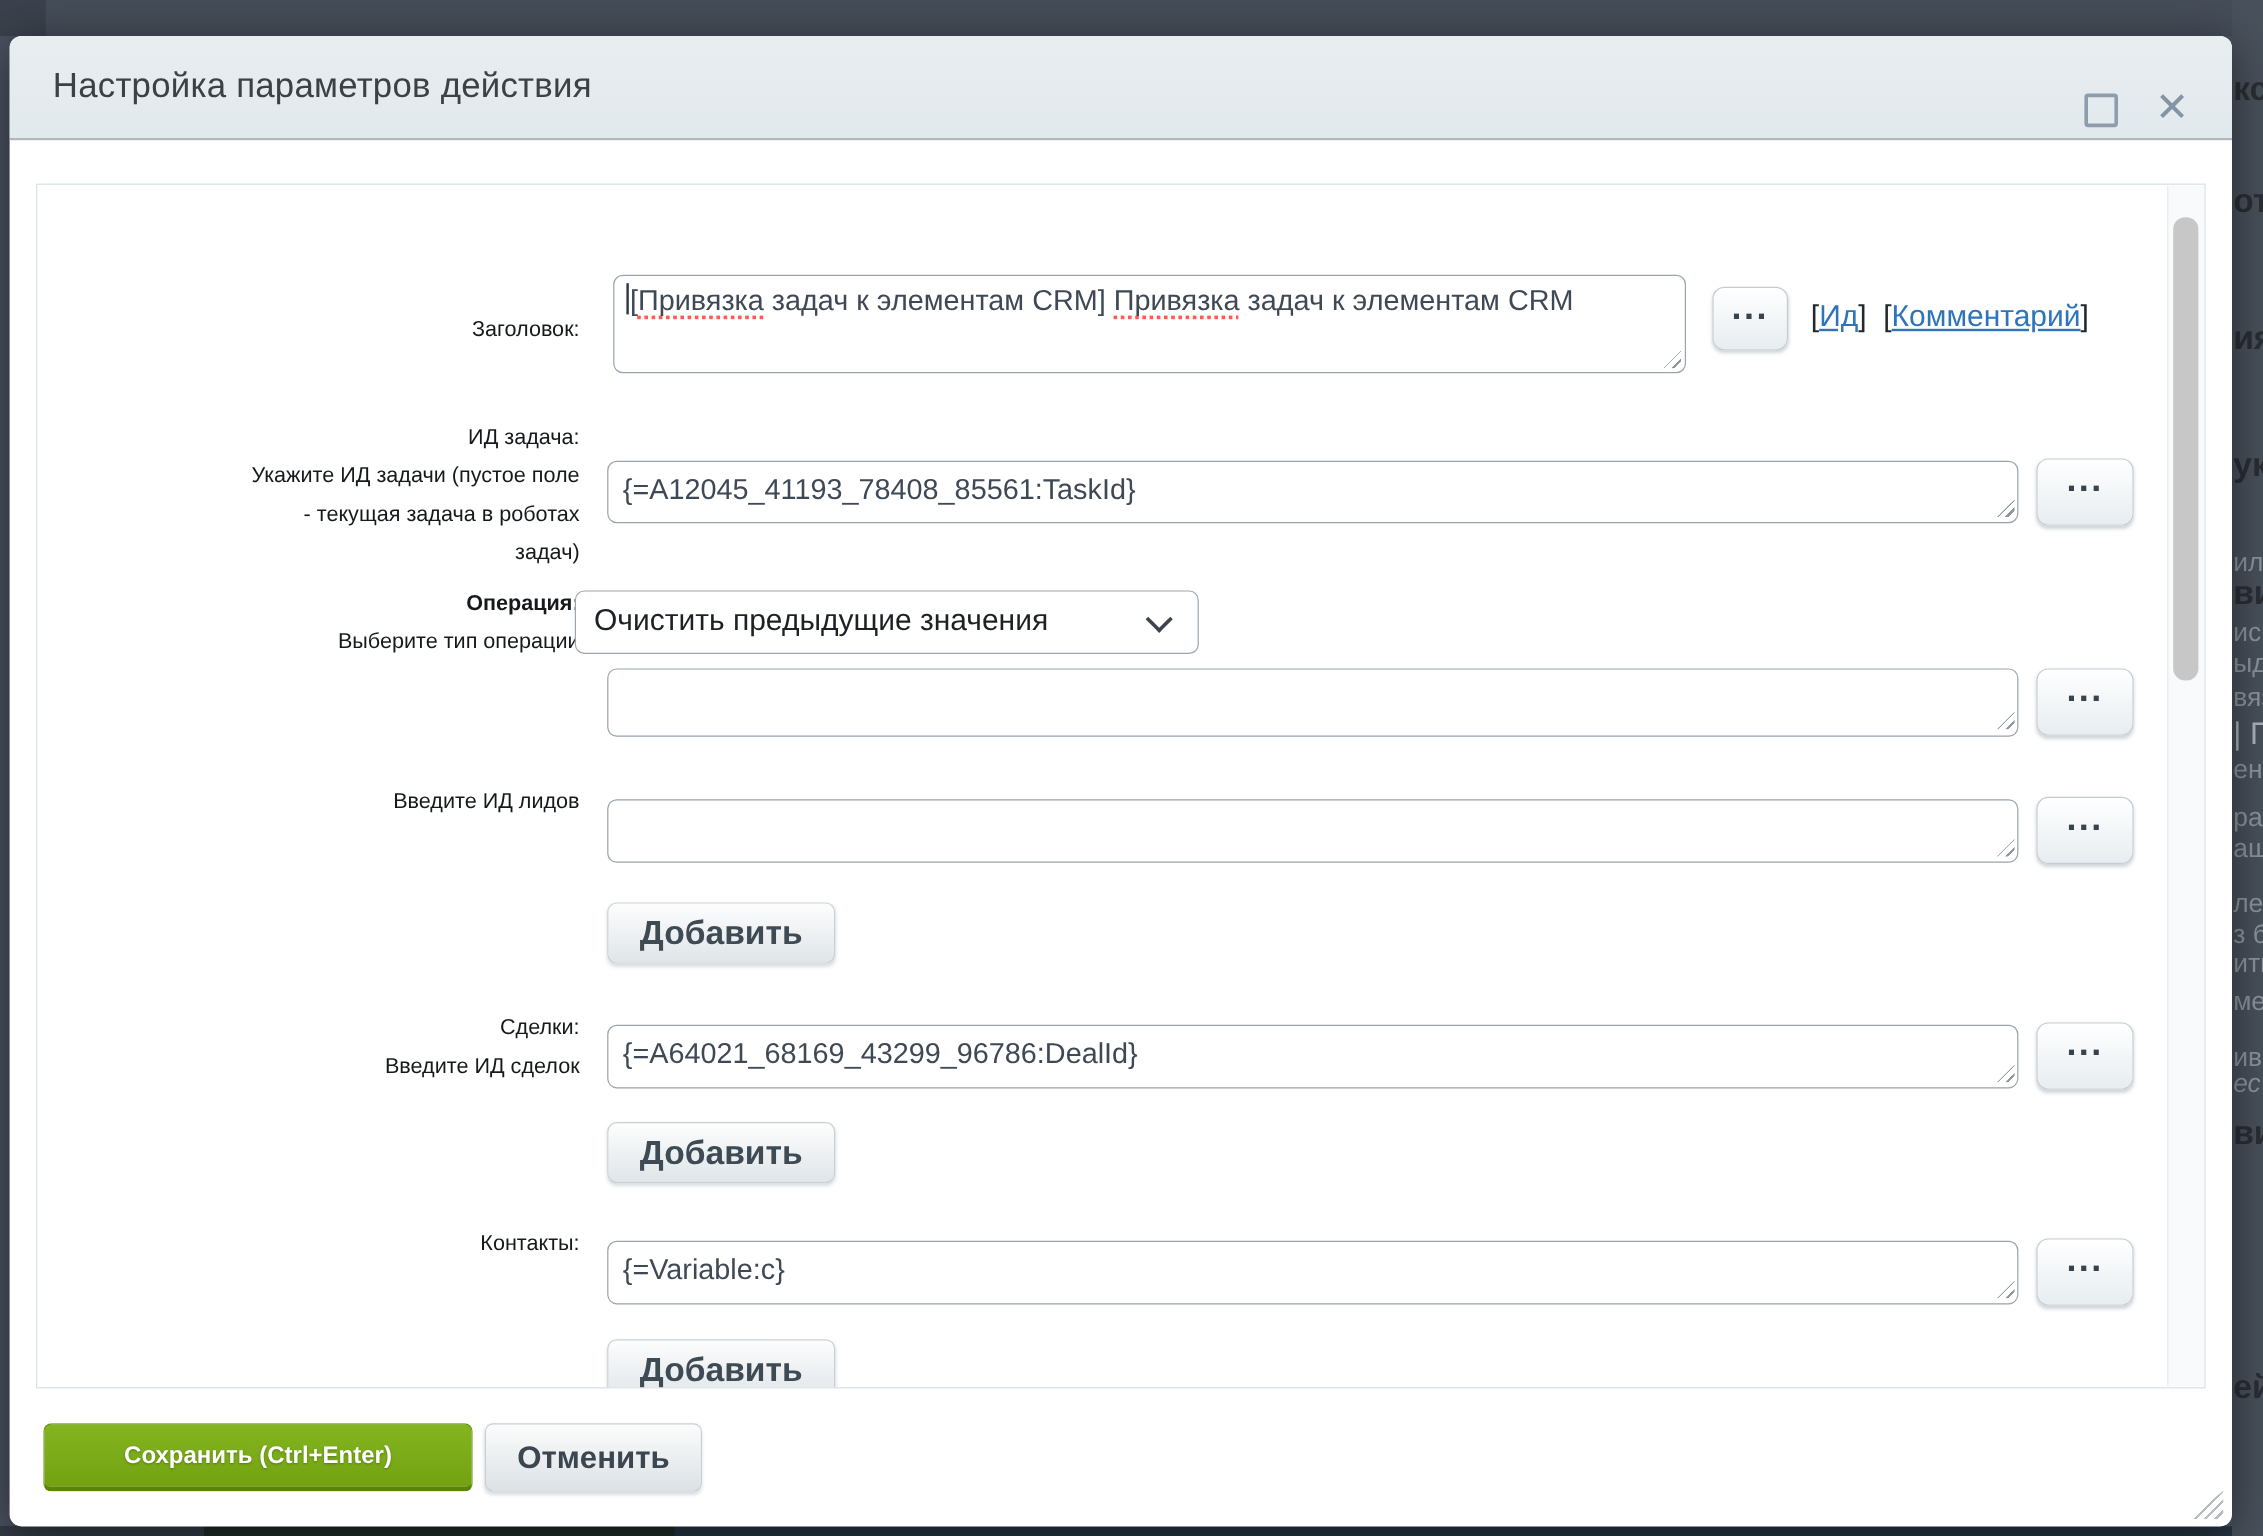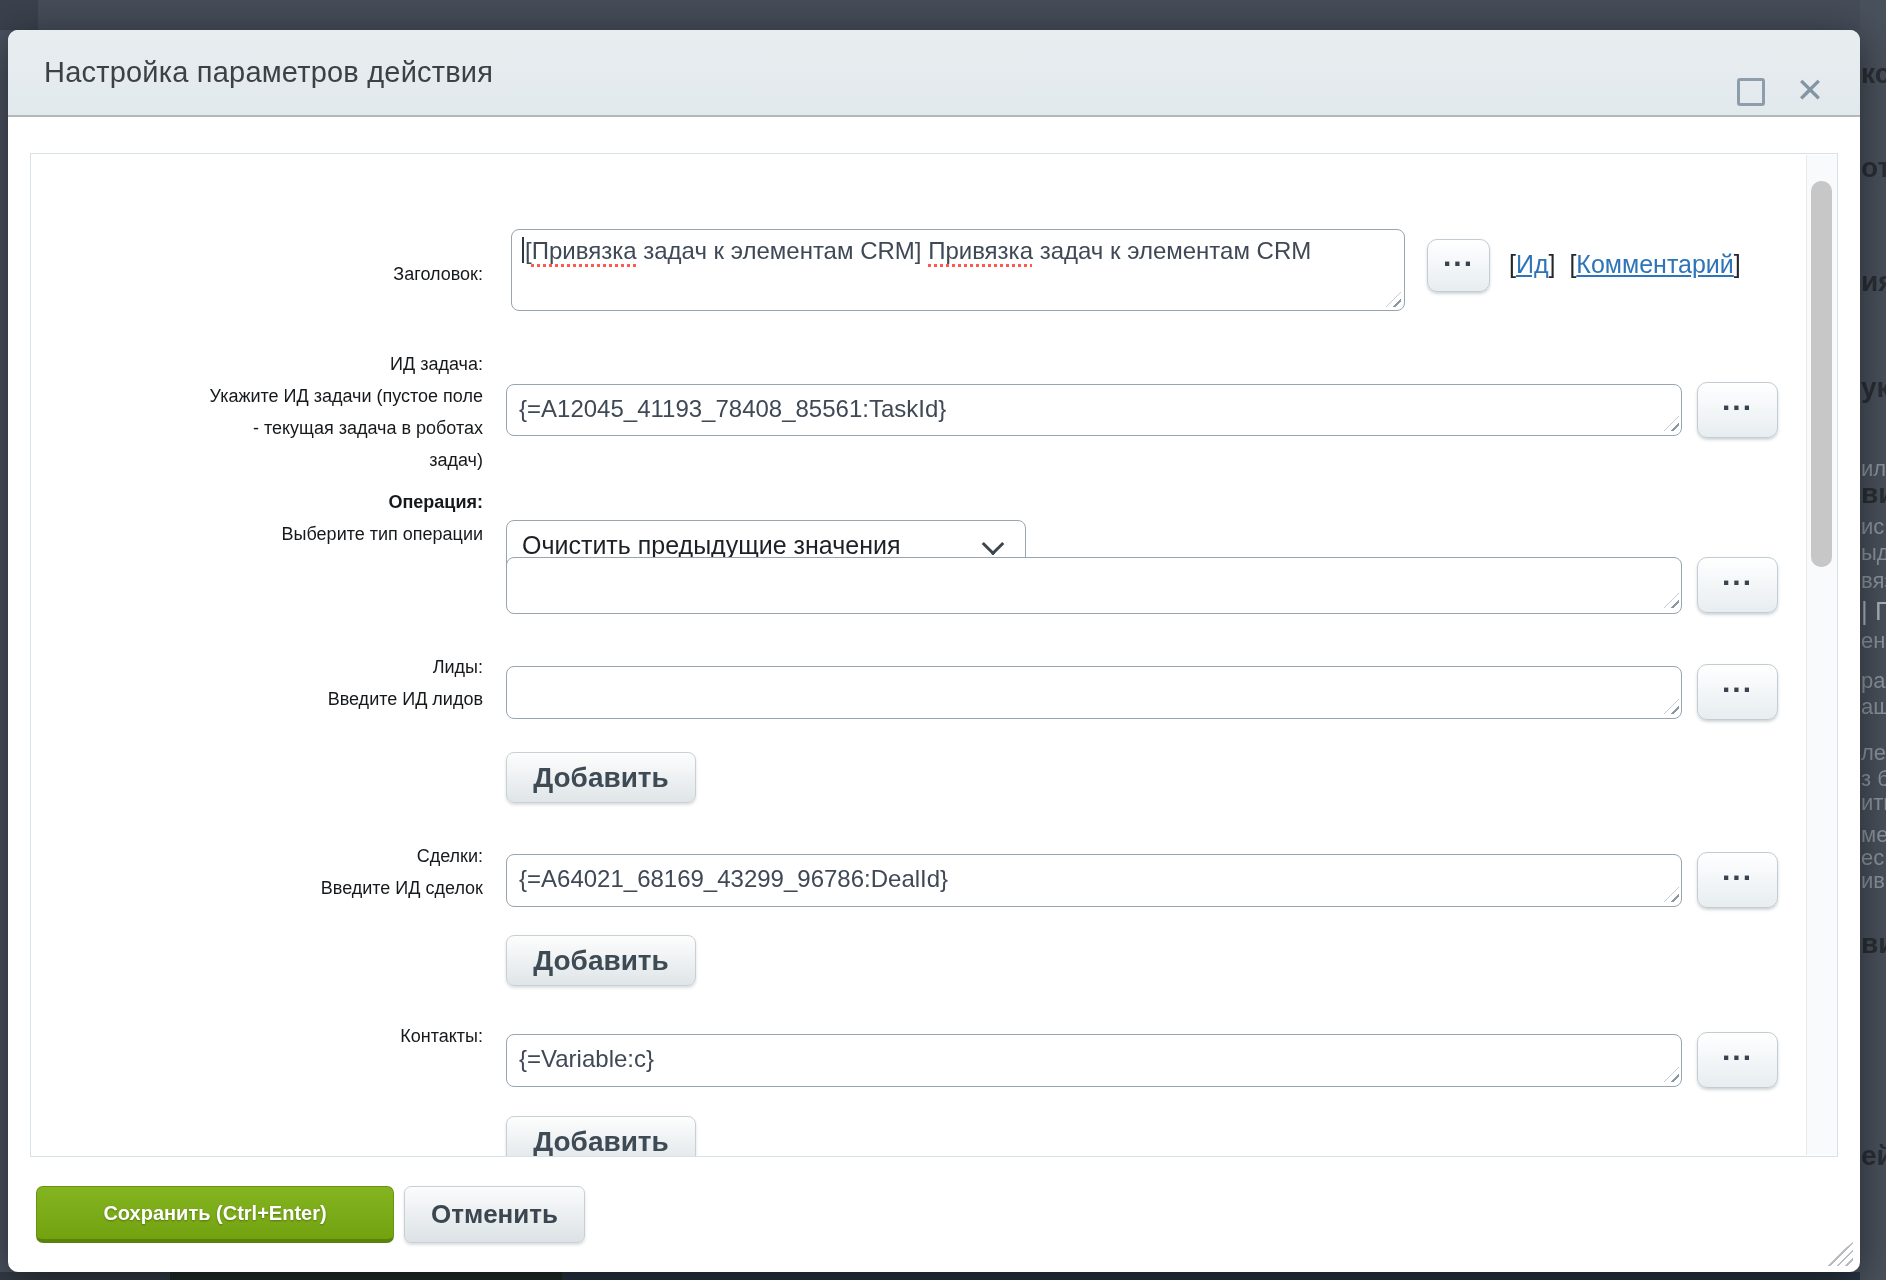--- a/index.html
+++ b/index.html
@@ -91,21 +91,21 @@
 
   
   .l-title{top:104px;}
   .ta-title{left:480px;top:75px;width:894px;height:82px;}
   .bm-title{left:1396px;top:85px;width:63px;height:53px;}
   .links-title{left:1478px;top:96px;}
   .l-task{top:194px;}
   .in-task{left:475px;top:230px;width:1176px;height:52px;}
   .bm-task{left:1666px;top:228px;width:81px;height:56px;}
   .l-op{top:332px;}
-  .sel-op{left:475px;top:338px;width:520px;height:53px;margin-top:28px;}
+  .sel-op{left:448px;top:338px;width:520px;height:53px;}
   .ta-op{left:475px;top:403px;width:1176px;height:57px;}
   .bm-op{left:1666px;top:403px;width:81px;height:56px;}
   .l-leads{top:497px;}
   .in-leads{left:475px;top:512px;width:1176px;height:53px;}
   .bm-leads{left:1666px;top:510px;width:81px;height:56px;}
   .ba-leads{left:475px;top:598px;width:190px;height:51px;}
   .l-deals{top:686px;}
   .in-deals{left:475px;top:700px;width:1176px;height:53px;}
   .bm-deals{left:1666px;top:698px;width:81px;height:56px;}
   .ba-deals{left:475px;top:781px;width:190px;height:51px;}
@@ -135,21 +135,21 @@
       <span class="frag" style="top: 540px;">ыд</span>
       <span class="frag" style="top: 568px;">вяз</span>
       <span class="frag light" style="top: 596px;">| П</span>
       <span class="frag" style="top: 628px;">ен</span>
       <span class="frag" style="top: 668px;">ращ</span>
       <span class="frag" style="top: 694px;">ащ</span>
       <span class="frag" style="top: 740px;">лен</span>
       <span class="frag" style="top: 766px;">з б</span>
       <span class="frag" style="top: 790px;">ить</span>
       <span class="frag" style="top: 822px;">ме</span>
-      <span class="frag" style="top: 845px;">ес</span>
+      <span class="frag" style="top: 890px; font-style: italic;">ес</span>
       <span class="frag" style="top: 868px;">ив</span>
       <span class="frag bold" style="top: 928px;">ви</span>
       <span class="frag bold" style="top: 1140px;">ейс</span>
     </div>
 
   <div class="modal">
 
     <div class="titlebar">
       <div class="title">Настройка параметров действия</div>
       <div class="win-max" title=""></div>
@@ -188,21 +188,20 @@
         <span>Очистить предыдущие значения</span>
         <span class="chev"></span>
       </div>
       <div class="field fake-textarea ta-op"></div>
       <div class="grip" style="left:1633px;top:439px;"></div>
       <div class="btn-more bm-op">
           <span>...</span>
         </div>
 
       <div class="lbl l-leads">
-        <div>Лиды:</div>
         <div>Введите ИД лидов</div>
       </div>
       <div class="field fake-input in-leads"></div>
       <div class="grip" style="left:1633px;top:545px;"></div>
       <div class="btn-more bm-leads">
           <span>...</span>
         </div>
       <div class="btn-add ba-leads"><span>Добавить</span></div>
 
       <div class="lbl l-deals">

